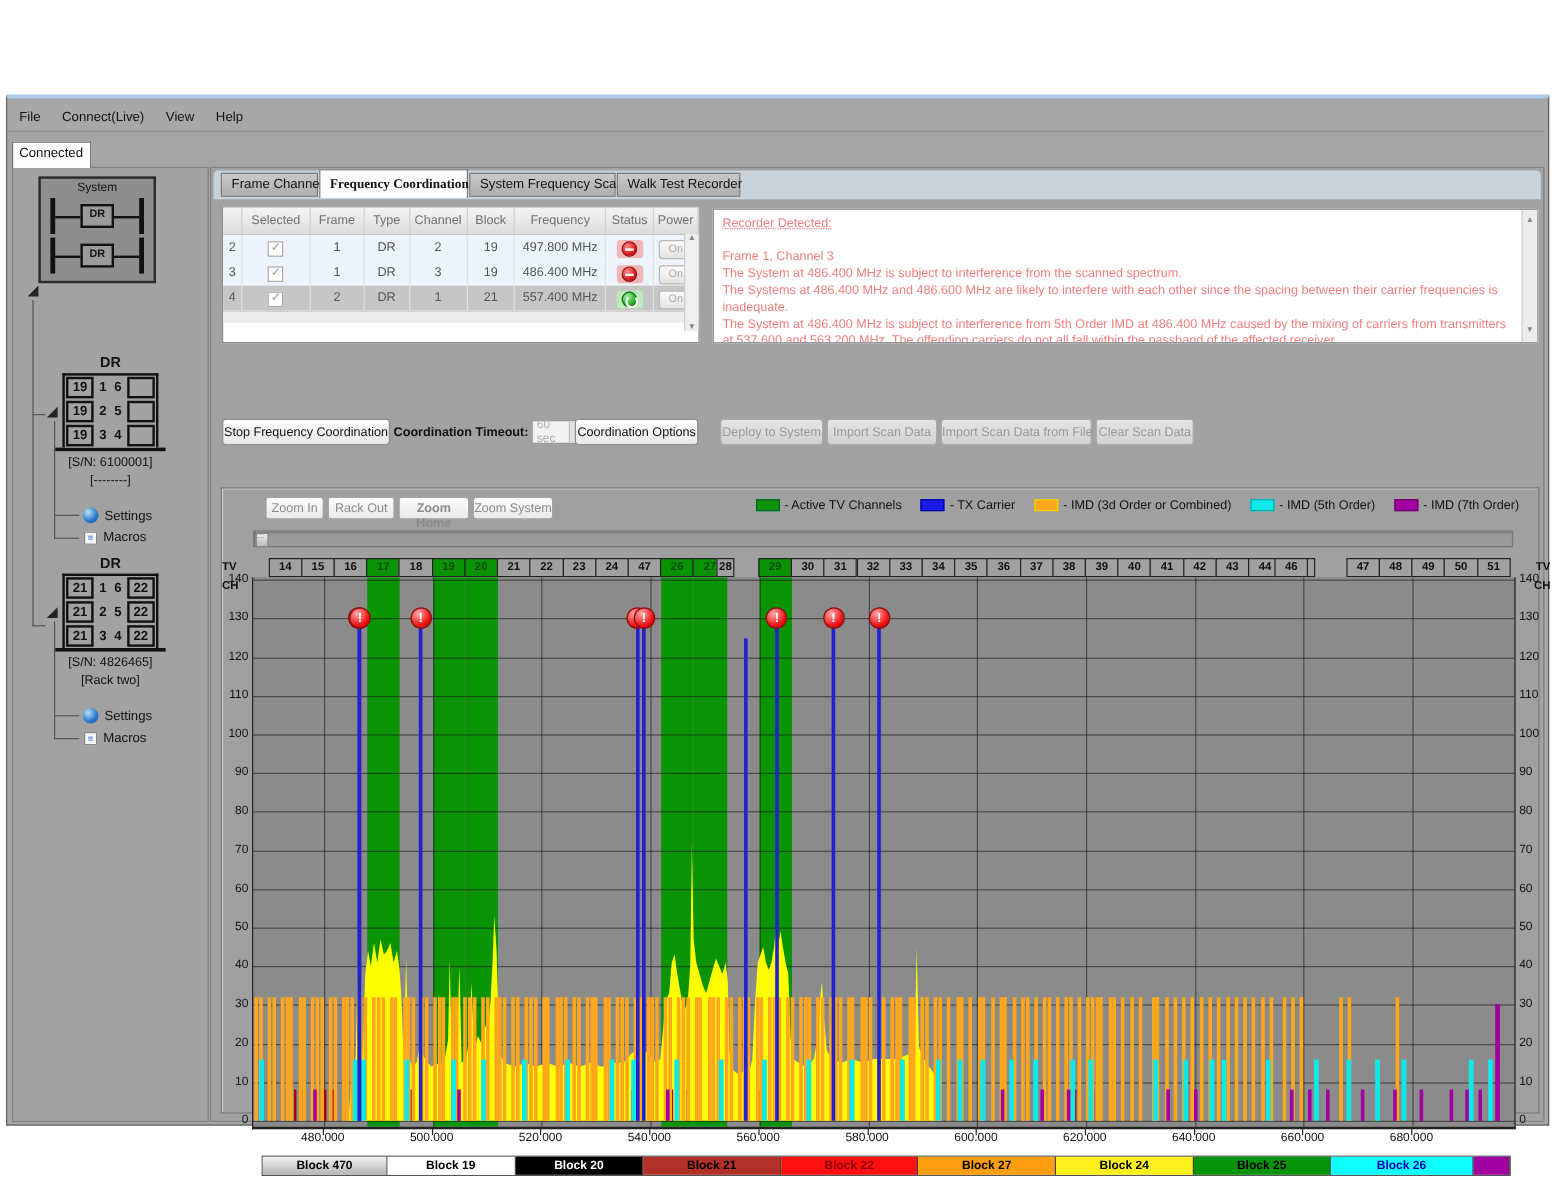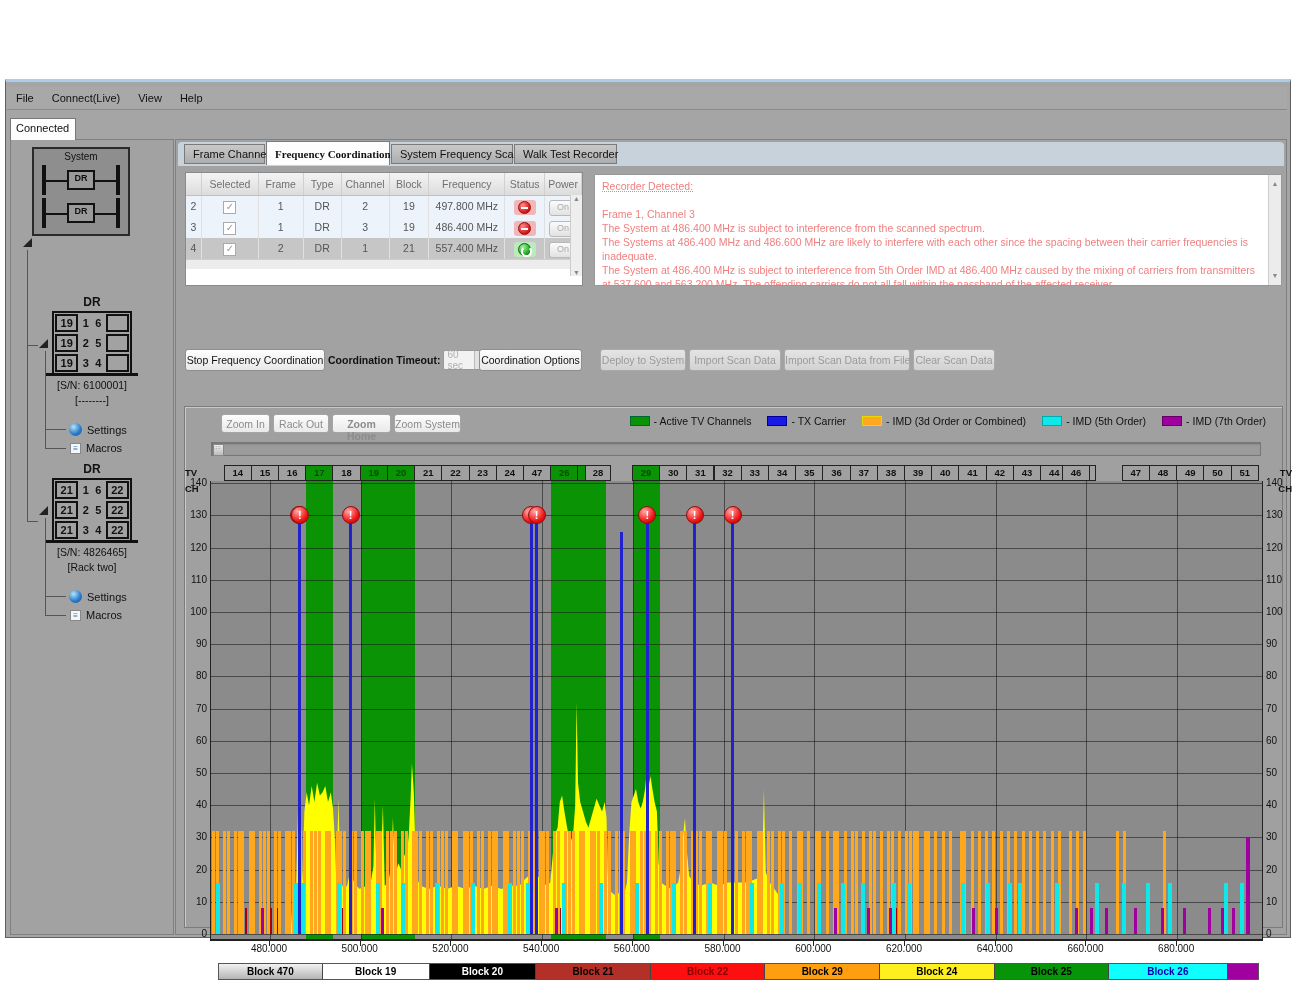--- a/index.html
+++ b/index.html
@@ -403,21 +403,21 @@
               <div class="chz-cell" style="left: 147.473px; width: 28.2162px;">18</div>
               <div class="chz-cell active" style="left: 174.689px; width: 28.2162px;">19</div>
               <div class="chz-cell active" style="left: 201.905px; width: 28.2162px;">20</div>
               <div class="chz-cell" style="left: 229.122px; width: 28.2162px;">21</div>
               <div class="chz-cell" style="left: 256.338px; width: 28.2162px;">22</div>
               <div class="chz-cell" style="left: 283.554px; width: 28.2162px;">23</div>
               <div class="chz-cell" style="left: 310.77px; width: 28.2162px;">24</div>
               <div class="chz-cell" style="left: 337.987px; width: 28.2162px;">47</div>
               <div class="chz-cell active" style="left: 365.203px; width: 28.2162px;">26</div>
               <div class="chz-cell active" style="left: 392.419px; width: 28.2162px;">27</div>
-              <div class="chz-cell" style="left: 400px; width: 26px;">28</div>
+              <div class="chz-cell" style="left: 412px; width: 15px;">28</div>
               <div class="chz-cell active" style="left: 446.852px; width: 28.2162px;">29</div>
               <div class="chz-cell" style="left: 474.068px; width: 28.2162px;">30</div>
               <div class="chz-cell" style="left: 501.284px; width: 28.2162px;">31</div>
               <div class="chz-cell" style="left: 528.5px; width: 28.2162px;">32</div>
               <div class="chz-cell" style="left: 555.716px; width: 28.2162px;">33</div>
               <div class="chz-cell" style="left: 582.933px; width: 28.2162px;">34</div>
               <div class="chz-cell" style="left: 610.149px; width: 28.2162px;">35</div>
               <div class="chz-cell" style="left: 637.365px; width: 28.2162px;">36</div>
               <div class="chz-cell" style="left: 664.581px; width: 28.2162px;">37</div>
               <div class="chz-cell" style="left: 691.798px; width: 28.2162px;">38</div>
@@ -764,21 +764,21 @@
             <div class="xtick" style="left: 900.455px;"></div>
             <div class="xlab" style="left: 870.455px;">660.000</div>
             <div class="xtick" style="left: 991.176px;"></div>
             <div class="xlab" style="left: 961.176px;">680.000</div>
             <div class="blockbar">
               <div class="blockseg" style="flex-grow: 105; flex-basis: 0px; background: linear-gradient(rgb(242, 242, 242), rgb(180, 180, 180)); color: rgb(0, 0, 0);">Block 470</div>
               <div class="blockseg" style="flex-grow: 108; flex-basis: 0px; background: rgb(255, 255, 255); color: rgb(0, 0, 0);">Block 19</div>
               <div class="blockseg" style="flex-grow: 108; flex-basis: 0px; background: rgb(0, 0, 0); color: rgb(255, 255, 255);">Block 20</div>
               <div class="blockseg" style="flex-grow: 116; flex-basis: 0px; background: rgb(178, 48, 40); color: rgb(0, 0, 0);">Block 21</div>
               <div class="blockseg" style="flex-grow: 116; flex-basis: 0px; background: rgb(253, 15, 15); color: rgb(139, 0, 0);">Block 22</div>
-              <div class="blockseg" style="flex-grow: 116; flex-basis: 0px; background: rgb(255, 159, 15); color: rgb(0, 0, 0);">Block 29</div>
+              <div class="blockseg" style="flex-grow: 116; flex-basis: 0px; background: rgb(255, 159, 15); color: rgb(0, 0, 0);">Block 27</div>
               <div class="blockseg" style="flex-grow: 116; flex-basis: 0px; background: rgb(253, 240, 30); color: rgb(0, 0, 0);">Block 24</div>
               <div class="blockseg" style="flex-grow: 116; flex-basis: 0px; background: rgb(8, 148, 8); color: rgb(0, 0, 0);">Block 25</div>
               <div class="blockseg" style="flex-grow: 120; flex-basis: 0px; background: rgb(15, 255, 255); color: rgb(0, 0, 176);">Block 26</div>
               <div class="blockseg" style="flex-grow: 30; flex-basis: 0px; background: rgb(160, 0, 160); color: rgb(0, 0, 0);"></div>
             </div>
           </div>
       </div>
     </div>
 
   </div>

